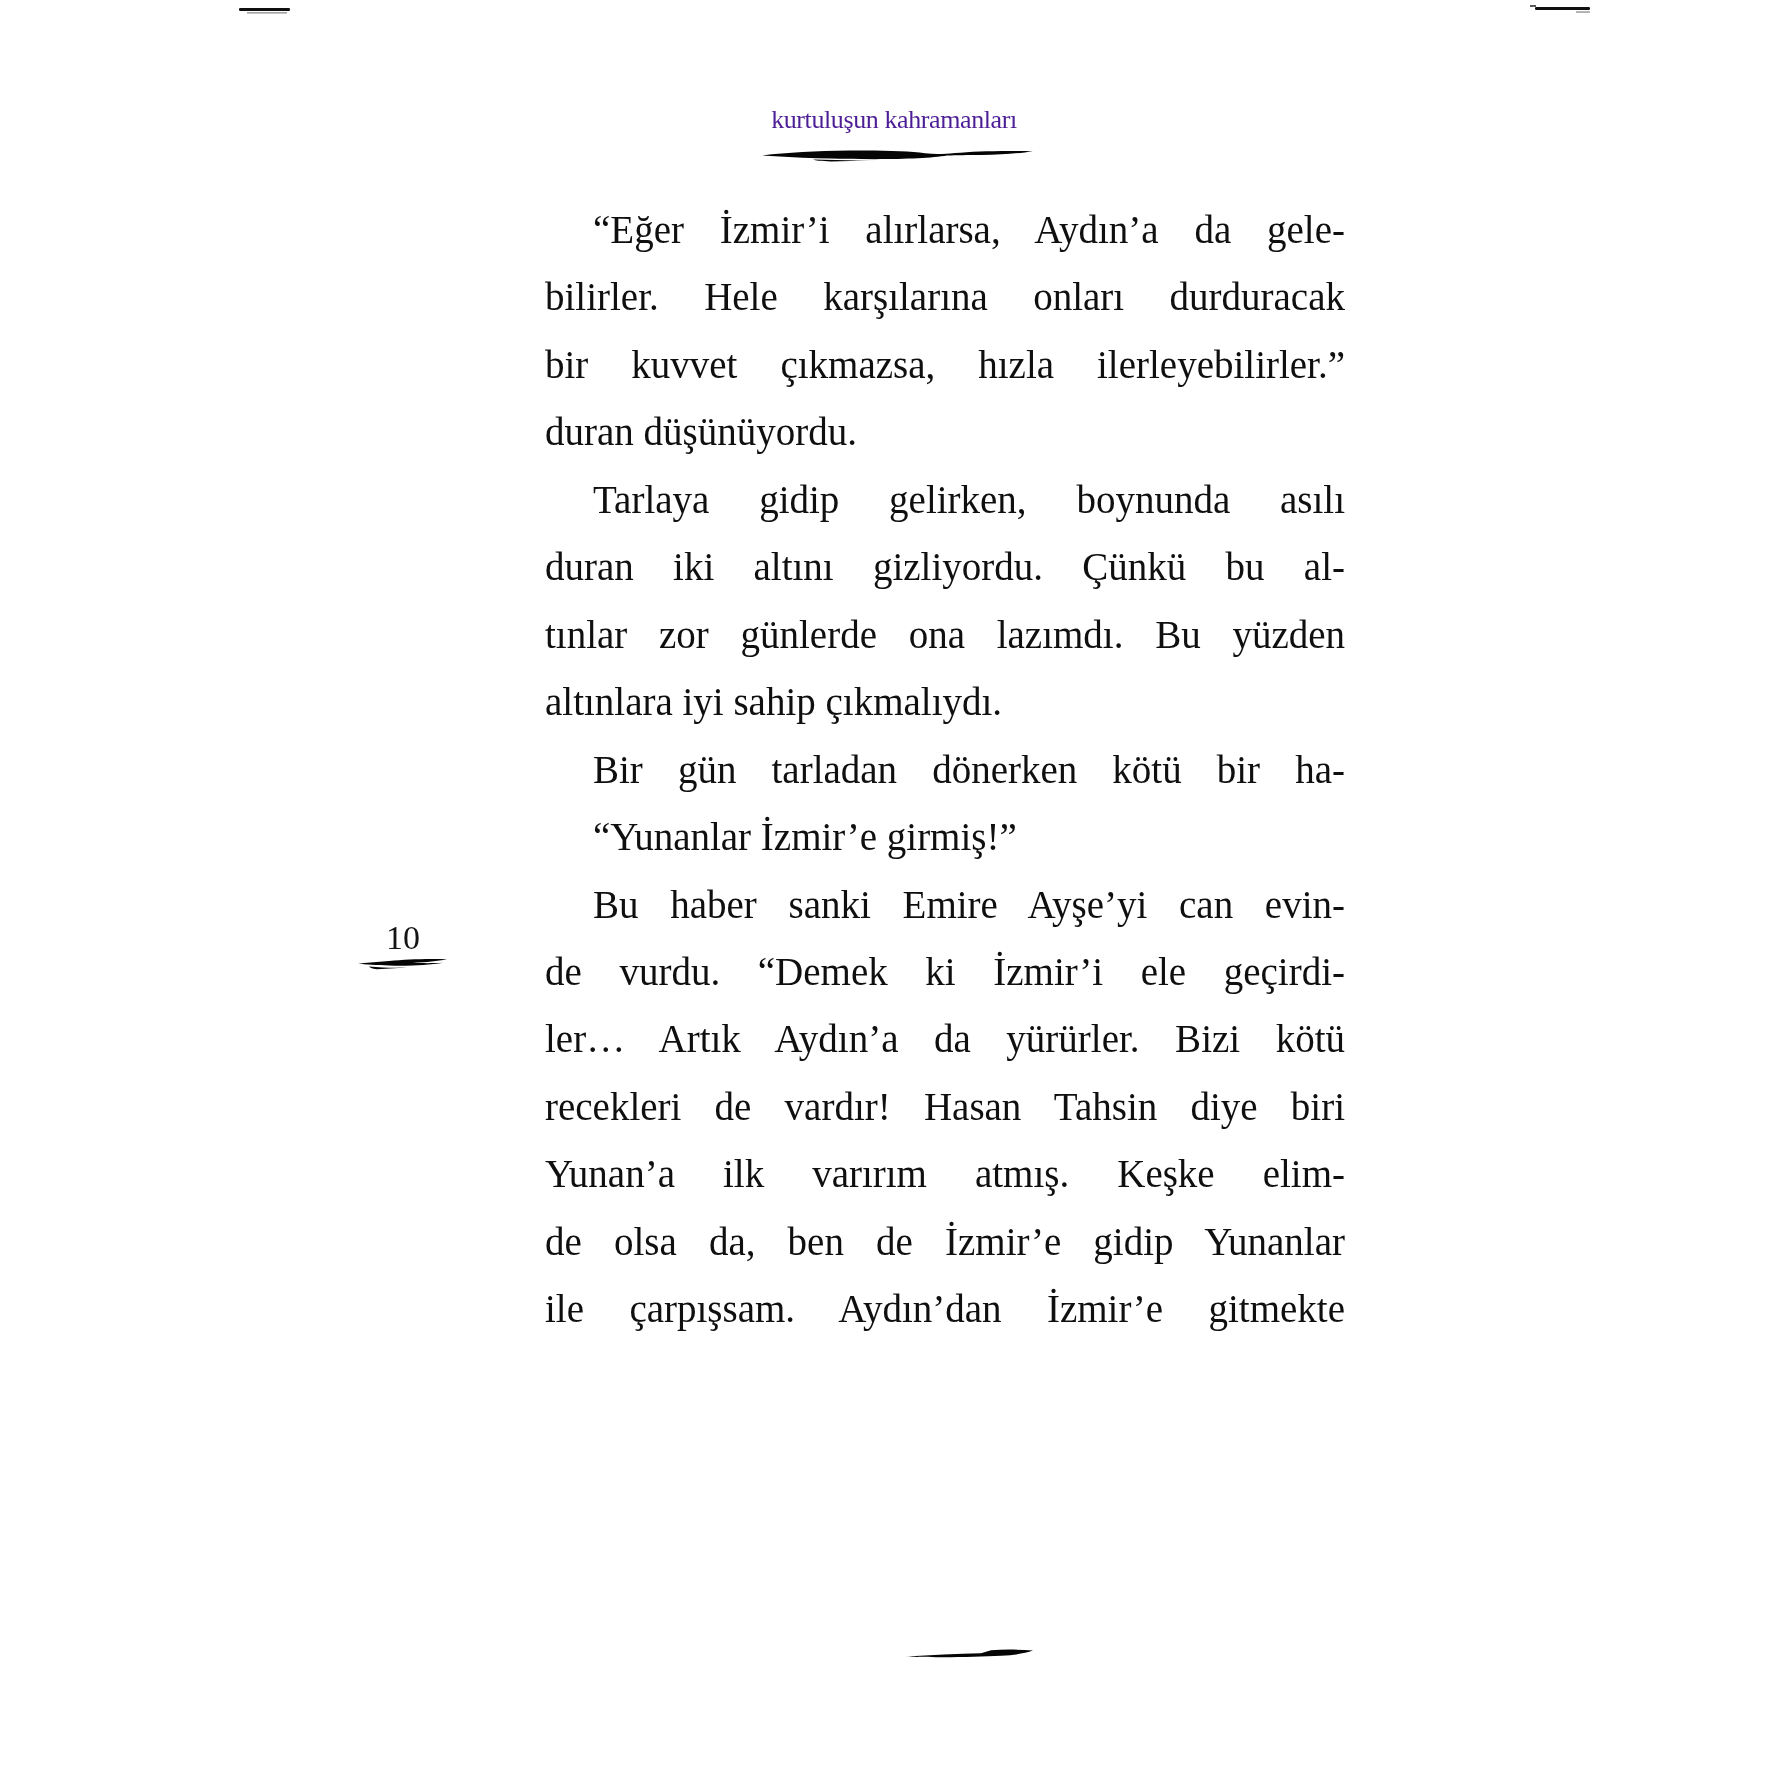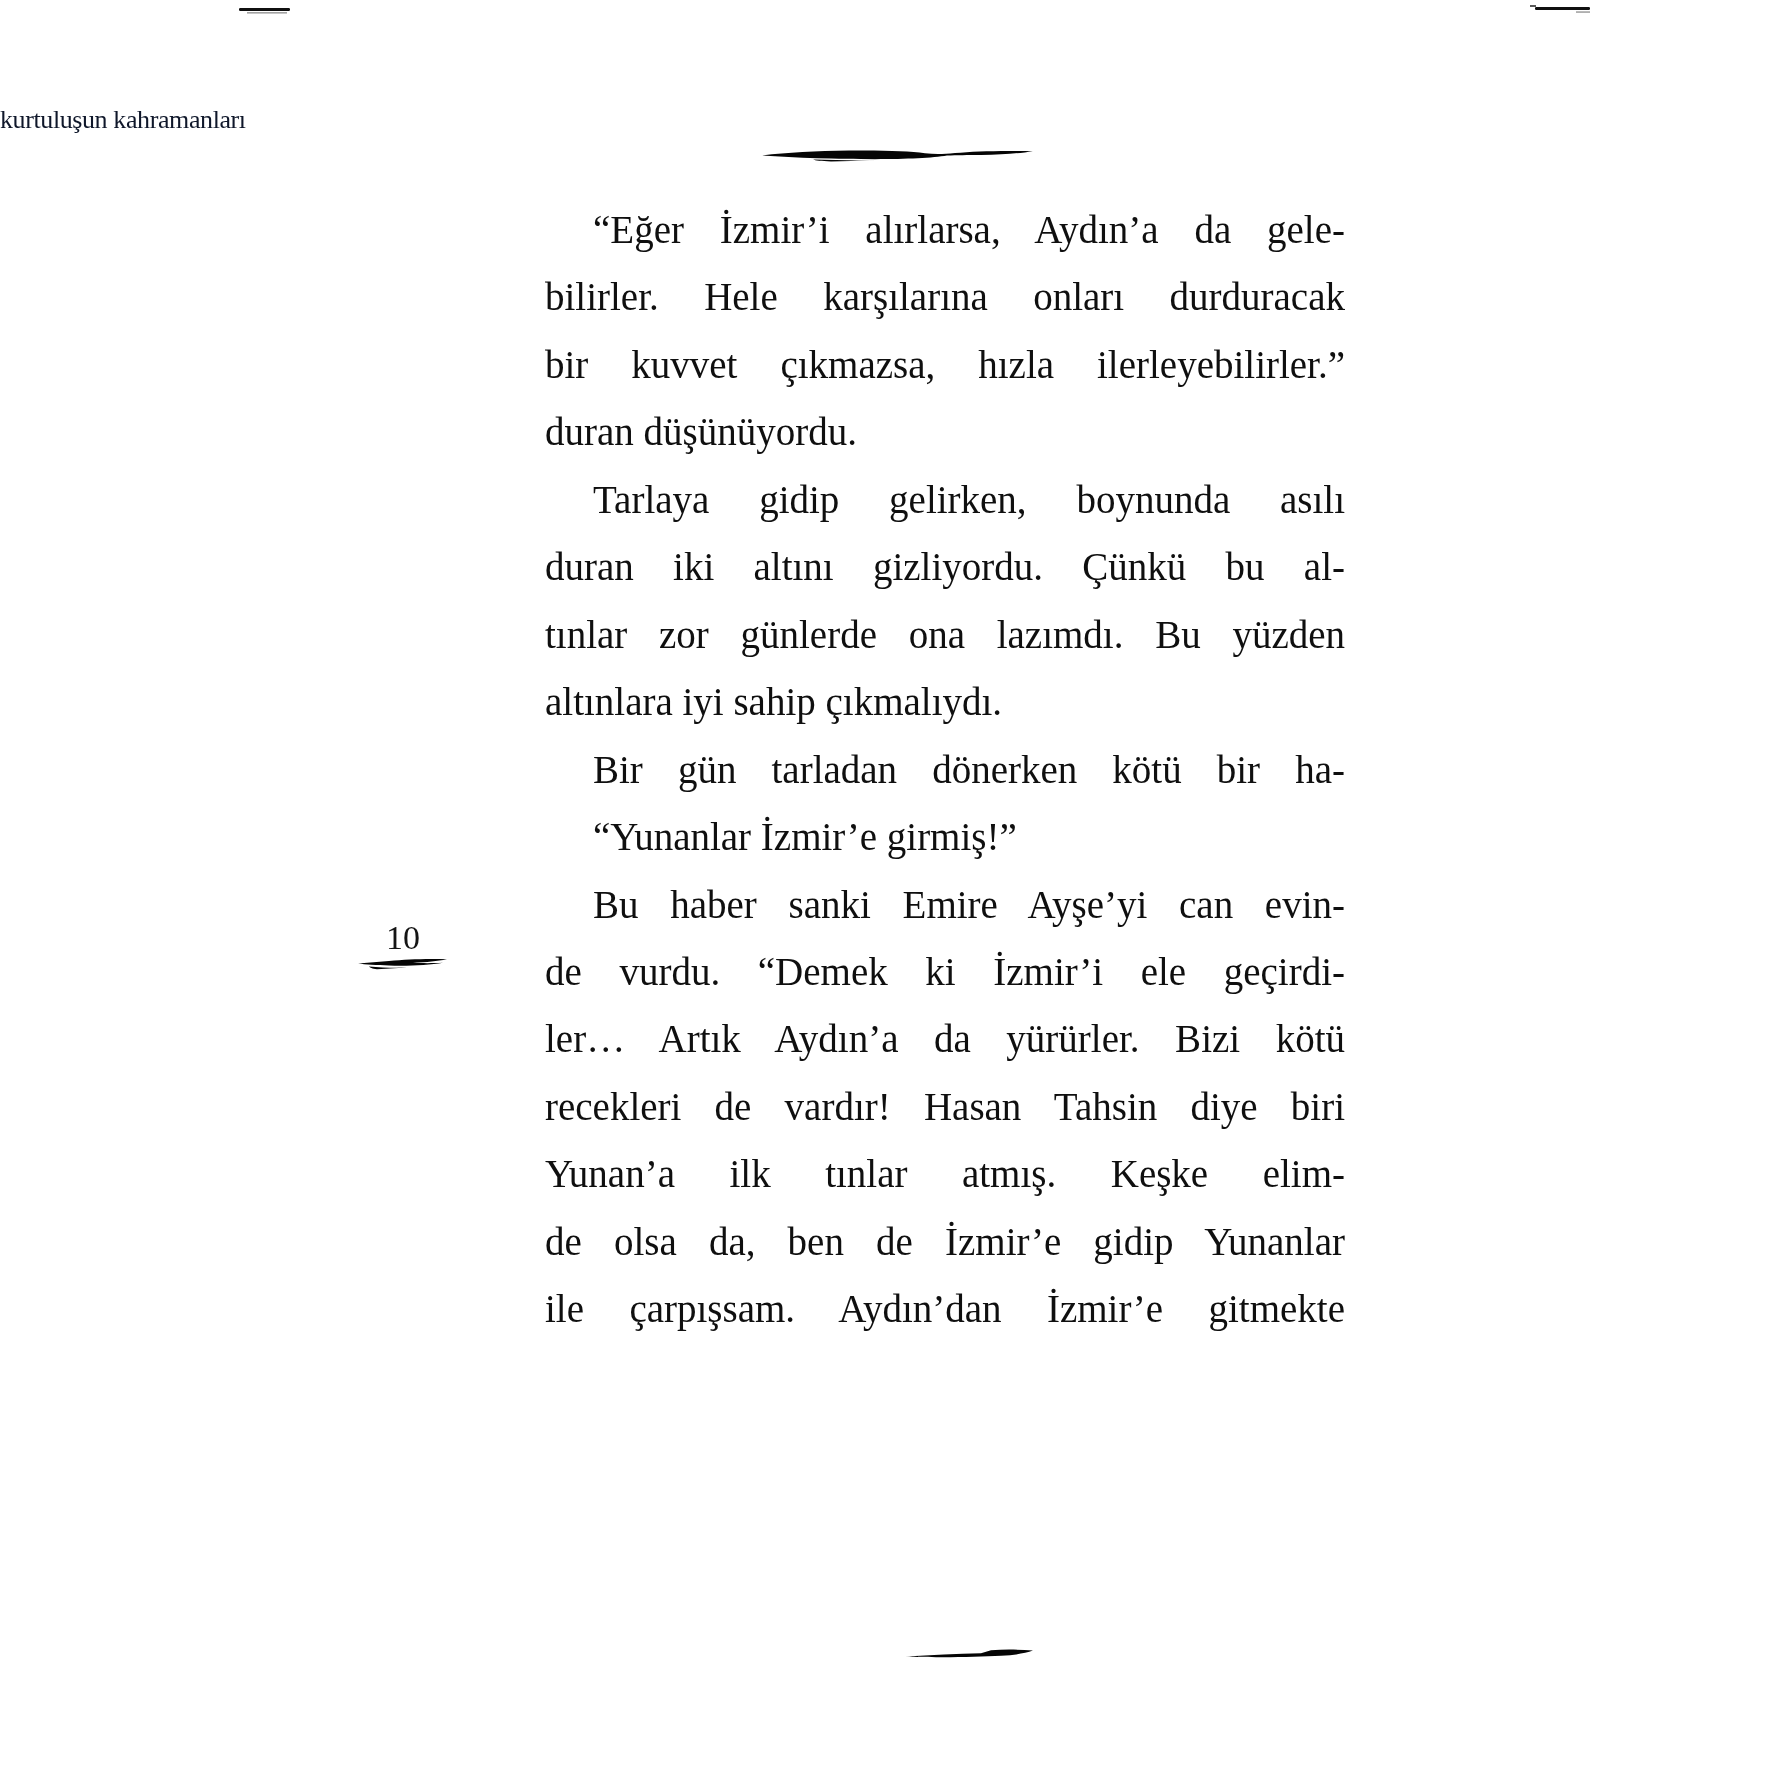--- a/index.html
+++ b/index.html
@@ -24,24 +24,25 @@
   }
   .corner-mark.left  { left: 238px; top: 5px; }
   .corner-mark.right { left: 1530px; top: 3px; }
 
   
   .running-title {
     position: absolute;
     left: 0;
     right: 0;
     top: 107px;
+    text-align: center;
     font-size: 26px;
     line-height: 1;
     letter-spacing: -0.4px;
-    color: #0f172a;
+    color: #4c1d95;
   }
   .header-brush {
     position: absolute;
     left: 757px;
     top: 146px;
     display: block;
   }
 
   
   .page-number {
@@ -128,21 +129,21 @@
       <div class="line indent">Tarlaya gidip gelirken, boynunda asılı</div>
       <div class="line">duran iki altını gizliyordu. Çünkü bu al-</div>
       <div class="line">tınlar zor günlerde ona lazımdı. Bu yüzden</div>
       <div class="line end">altınlara iyi sahip çıkmalıydı.</div>
       <div class="line indent">Bir gün tarladan dönerken kötü bir ha-</div>
       <div class="line indent end">“Yunanlar İzmir’e girmiş!”</div>
       <div class="line indent">Bu haber sanki Emire Ayşe’yi can evin-</div>
       <div class="line">de vurdu. “Demek ki İzmir’i ele geçirdi-</div>
       <div class="line">ler… Artık Aydın’a da yürürler. Bizi kötü</div>
       <div class="line">recekleri de vardır! Hasan Tahsin diye biri</div>
-      <div class="line">Yunan’a ilk tınlar atmış. Keşke elim-</div>
+      <div class="line">Yunan’a ilk varırım atmış. Keşke elim-</div>
       <div class="line">de olsa da, ben de İzmir’e gidip Yunanlar</div>
       <div class="line">ile çarpışsam. Aydın’dan İzmir’e gitmekte</div>
     </main>
 
   <svg class="footer-brush" width="134" height="16" viewBox="0 0 134 16">
     <path fill="#050505" d="M3 10.6 C28 9 54 7.8 78 7.2 L88 4.2 C102 3.2 116 3.4 130 4.6 C122 7.4 112 9 98 9.7 C82 10.5 60 11 40 11.2 C26 11.3 12 11.1 3 10.6 Z"></path>
   </svg>
 
 </div>
 

